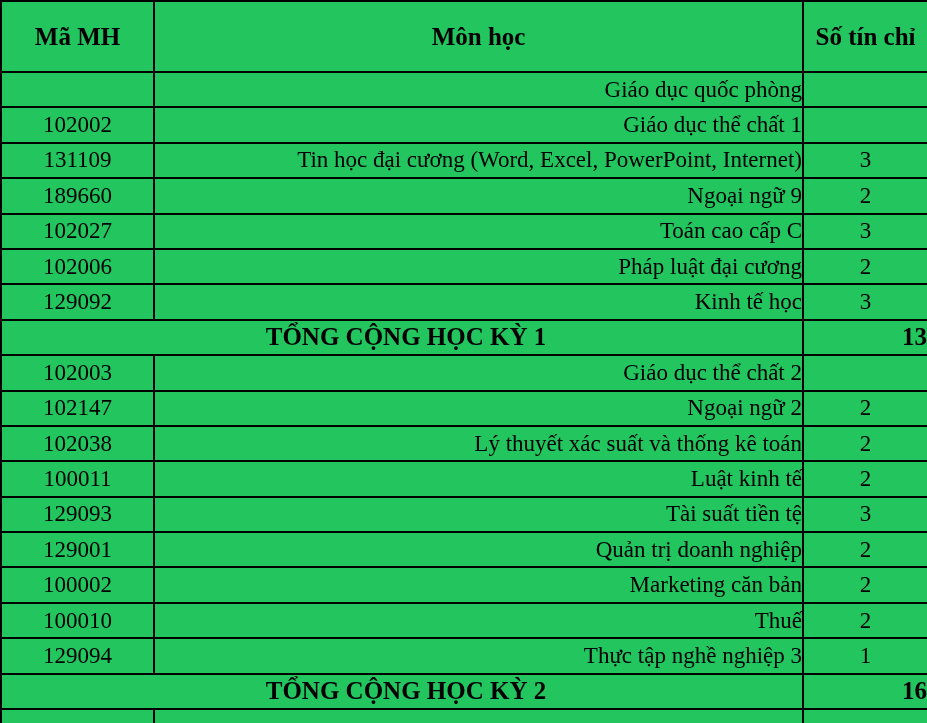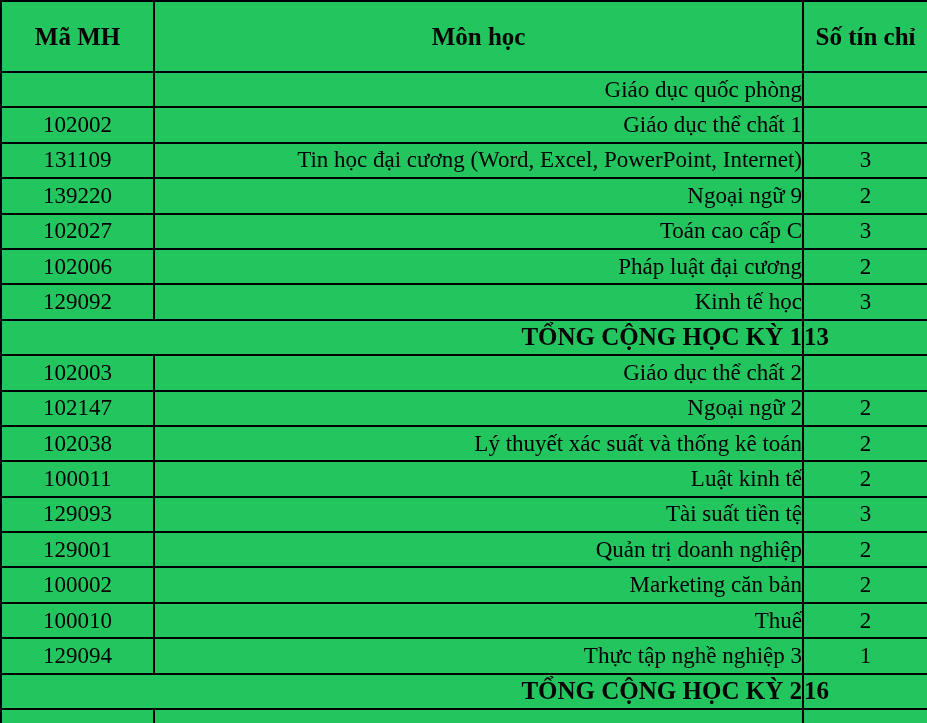--- a/index.html
+++ b/index.html
@@ -51,25 +51,25 @@
     padding-left: 7px;
   }
   tbody td.credits {
     text-align: center;
   }
   tr.total td {
     font-weight: bold;
     font-size: 25px;
   }
   tr.total td.total-label {
-    text-align: right;
+    text-align: center;
     padding-left: 8px;
   }
   tr.total td.credits {
-    text-align: left;
+    text-align: right;
   }
   tr.partial td {
     height: 40px;
   }
 </style>
 </head>
 <body>
 
 <div class="page">
   <table class="course-table">
@@ -95,21 +95,21 @@
           <td class="code">102002</td>
           <td class="name">Giáo dục thể chất 1</td>
           <td class="credits"></td>
         </tr>
         <tr>
           <td class="code">131109</td>
           <td class="name">Tin học đại cương (Word, Excel, PowerPoint, Internet)</td>
           <td class="credits">3</td>
         </tr>
         <tr>
-          <td class="code">139220</td>
+          <td class="code">189660</td>
           <td class="name">Ngoại ngữ 9</td>
           <td class="credits">2</td>
         </tr>
         <tr>
           <td class="code">102027</td>
           <td class="name">Toán cao cấp C</td>
           <td class="credits">3</td>
         </tr>
         <tr>
           <td class="code">102006</td>

